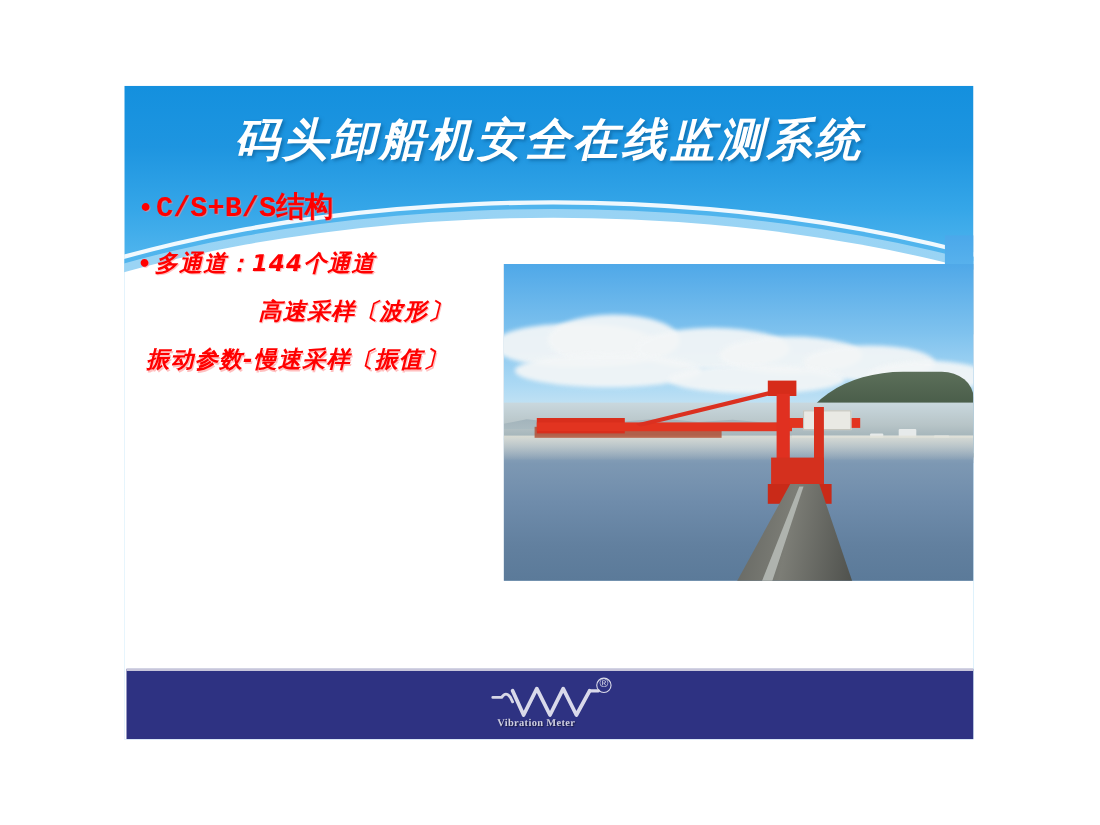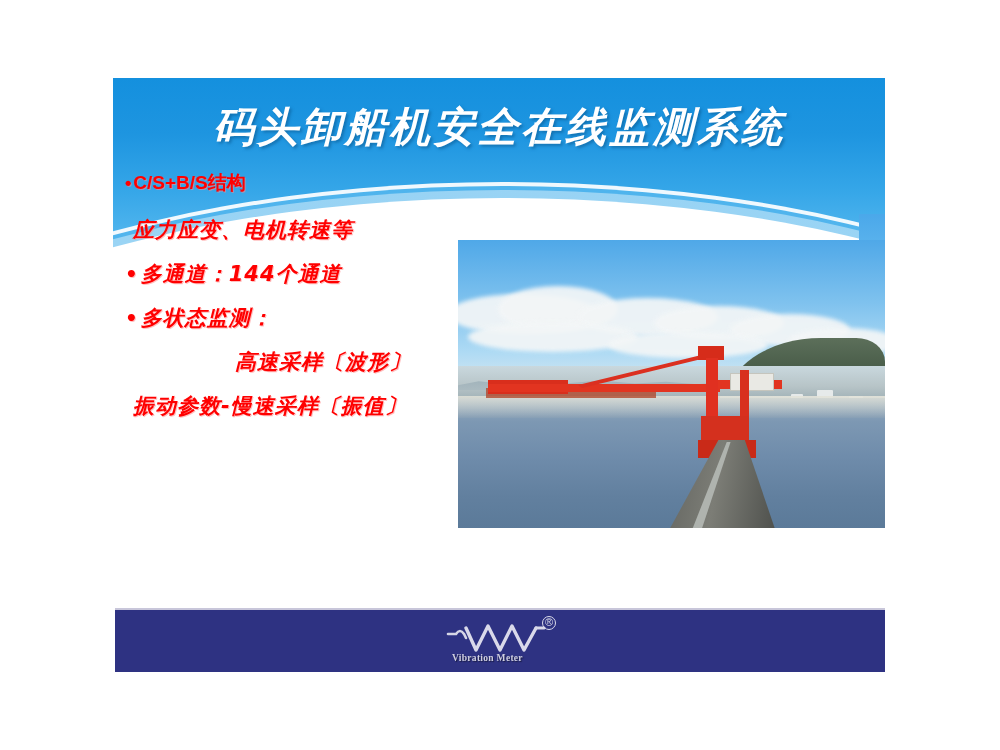--- a/index.html
+++ b/index.html
@@ -122,22 +122,22 @@
     font-weight: bold;
     white-space: nowrap;
     text-shadow: 1px 1px 0 rgba(255,140,140,0.55);
   }
   .line.bullet::before {
     content: "\2022";
     margin-right: 2px;
     font-size: 0.95em;
   }
   .l-cs {
-    font-size: 19px;
-    font-family: Liberation Sans, sans-serif;
+    font-size: 26px;
+    font-family: Liberation Mono, monospace;
     font-weight: bold;
     font-style: normal;
     margin-bottom: 20px;
     letter-spacing: 0px;
   }
   .l-body {
     font-size: 21px;
     font-family: "DejaVu Sans", sans-serif;
     font-style: italic;
     font-weight: bold;
@@ -337,23 +337,21 @@
   <div class="swoosh-line"></div>
   <div class="swoosh-line-mask"></div>
   <div class="swoosh-pale"></div>
   <div class="swoosh-white"></div>
   <div class="right-accent"></div>
 
   <div id="title">码头卸船机安全在线监测系统</div>
 
   <div id="bullets">
     <div class="line bullet l-cs">C/S+B/S结构</div>
-    <div class="line l-body l-indent">应力应变、电机转速等</div>
     <div class="line bullet l-body">多通道：144个通道</div>
-    <div class="line bullet l-body">多状态监测：</div>
     <div class="line l-body l-indent2">高速采样〔波形〕</div>
     <div class="line l-body l-indent">振动参数-慢速采样〔振值〕</div>
   </div>
 
   <div id="photo">
     <div class="ph-sky"></div>
     <div class="cloud" style="left:-10px; top:54px;  width:150px; height:40px;"></div>
     <div class="cloud" style="left:40px;  top:46px;  width:120px; height:46px;"></div>
     <div class="cloud" style="left:120px; top:58px;  width:140px; height:38px;"></div>
     <div class="cloud" style="left:196px; top:66px;  width:130px; height:34px;"></div>

